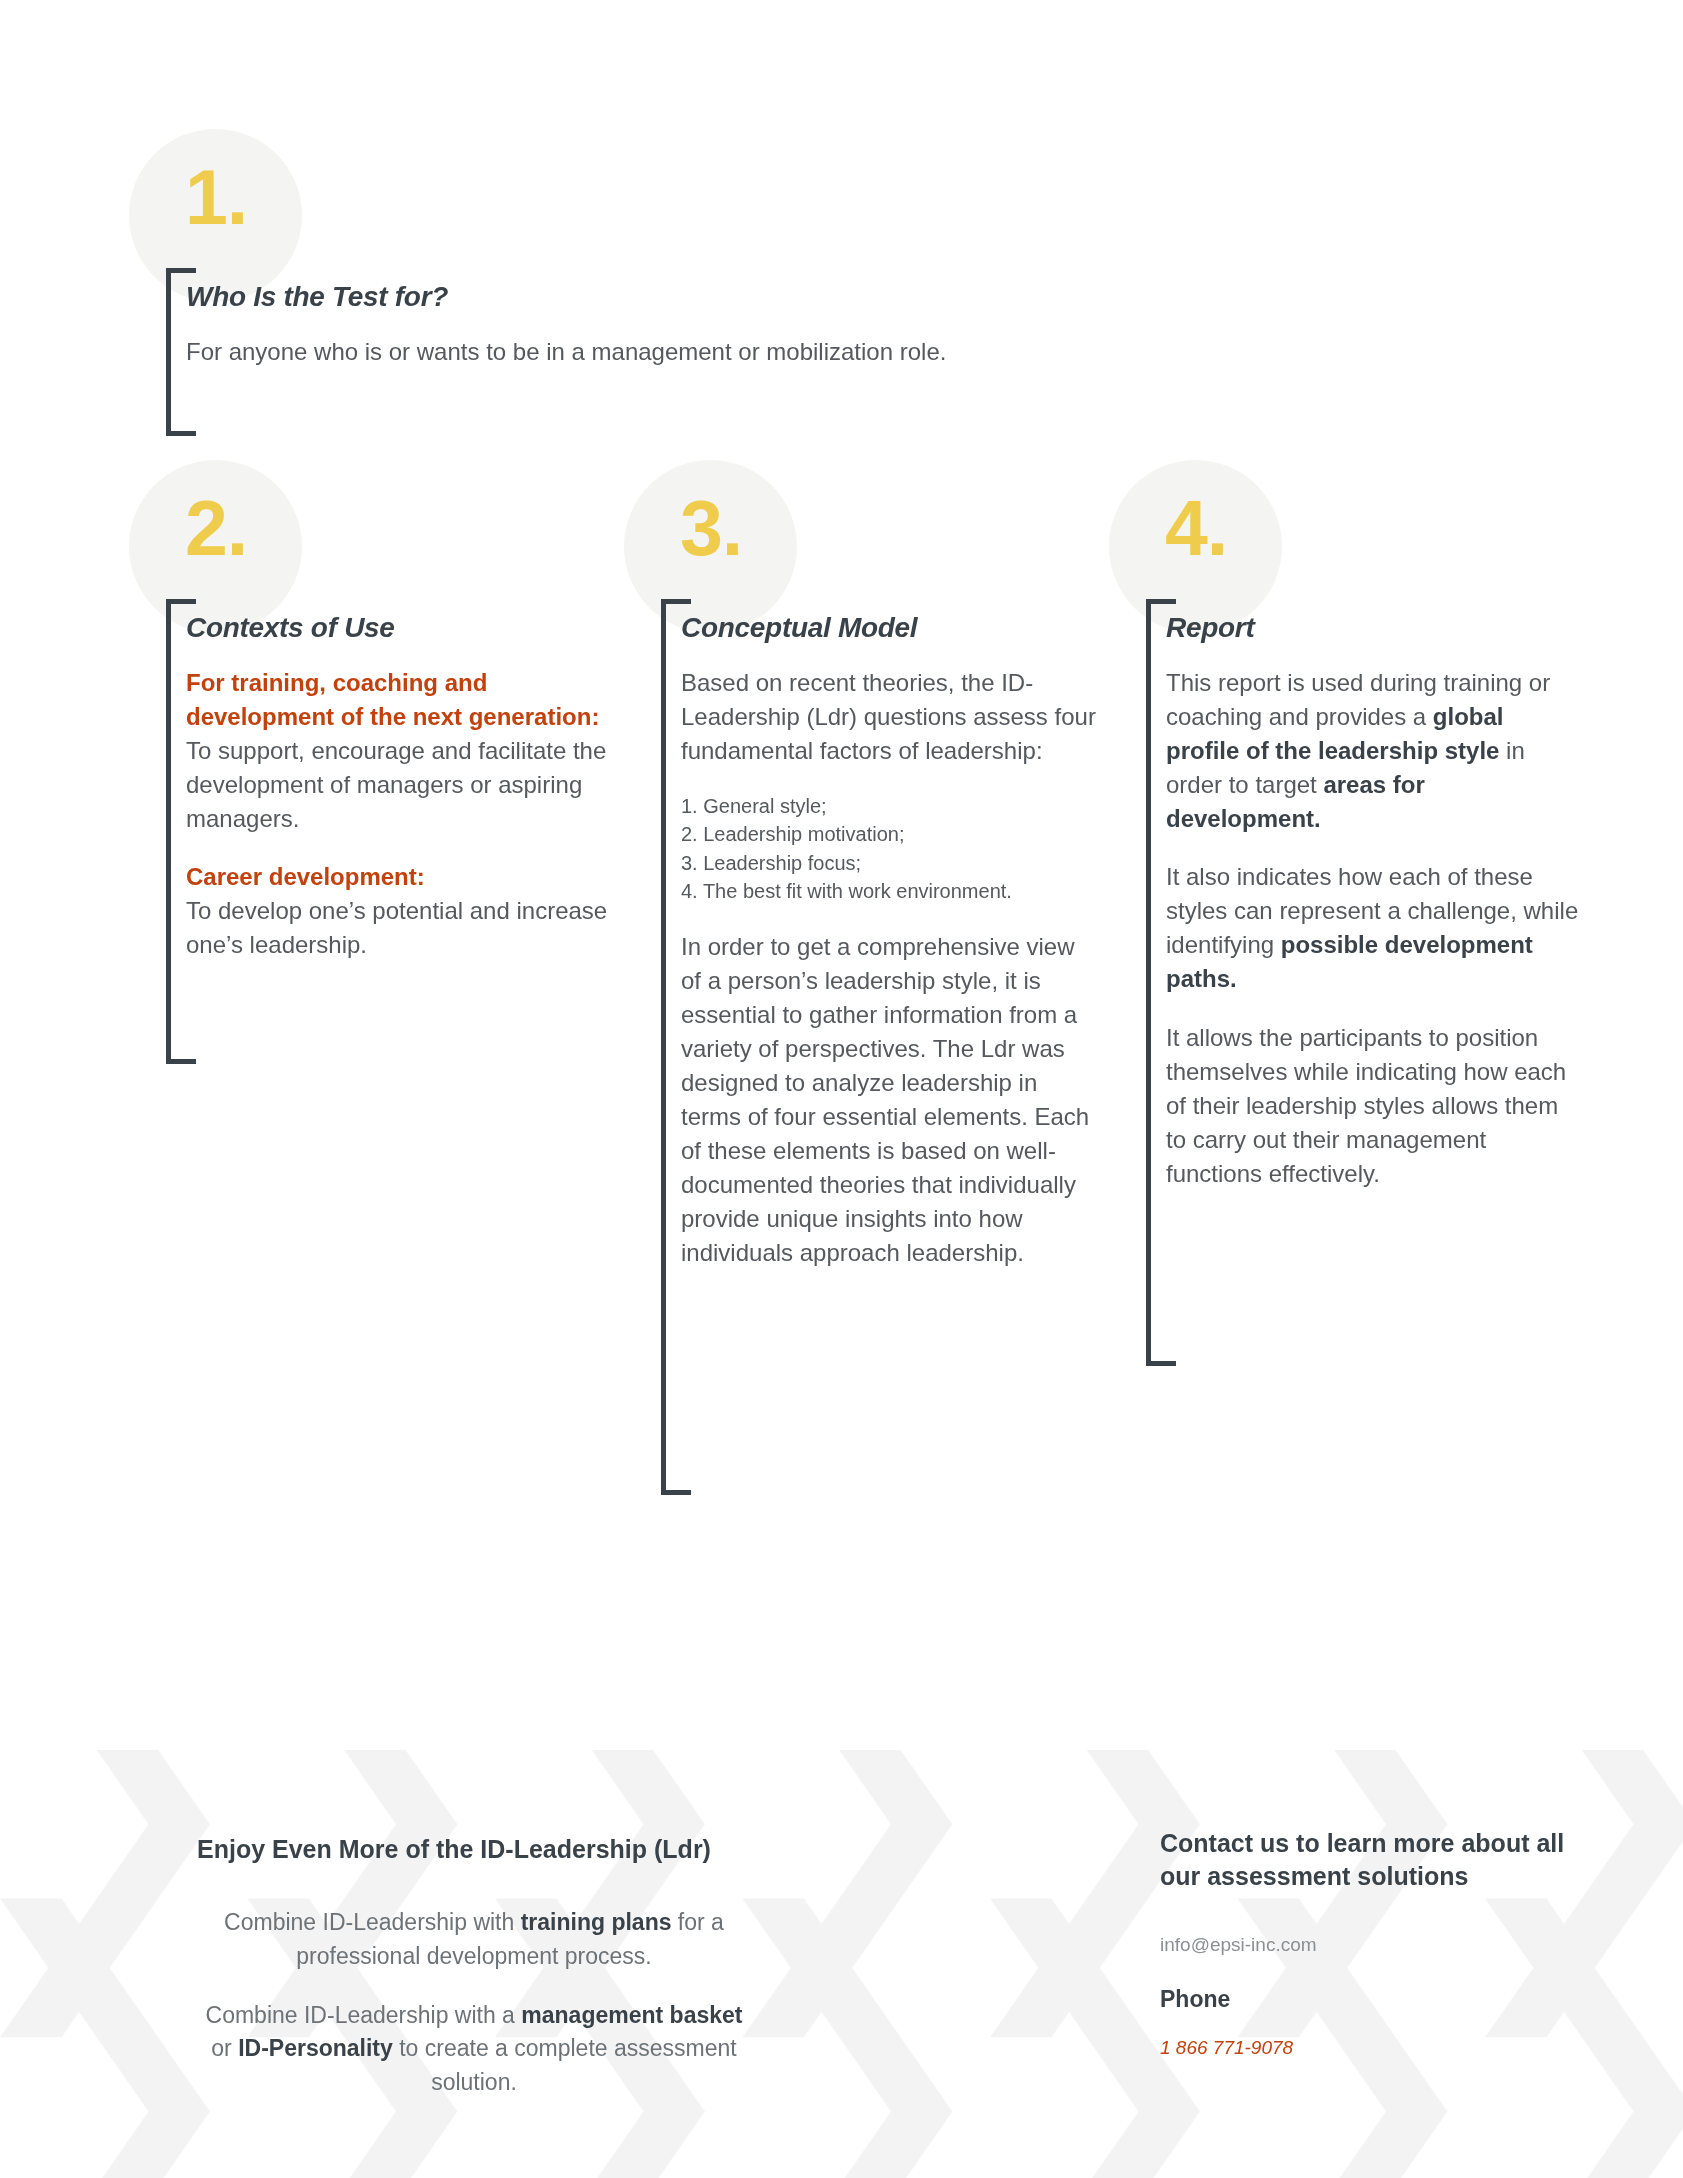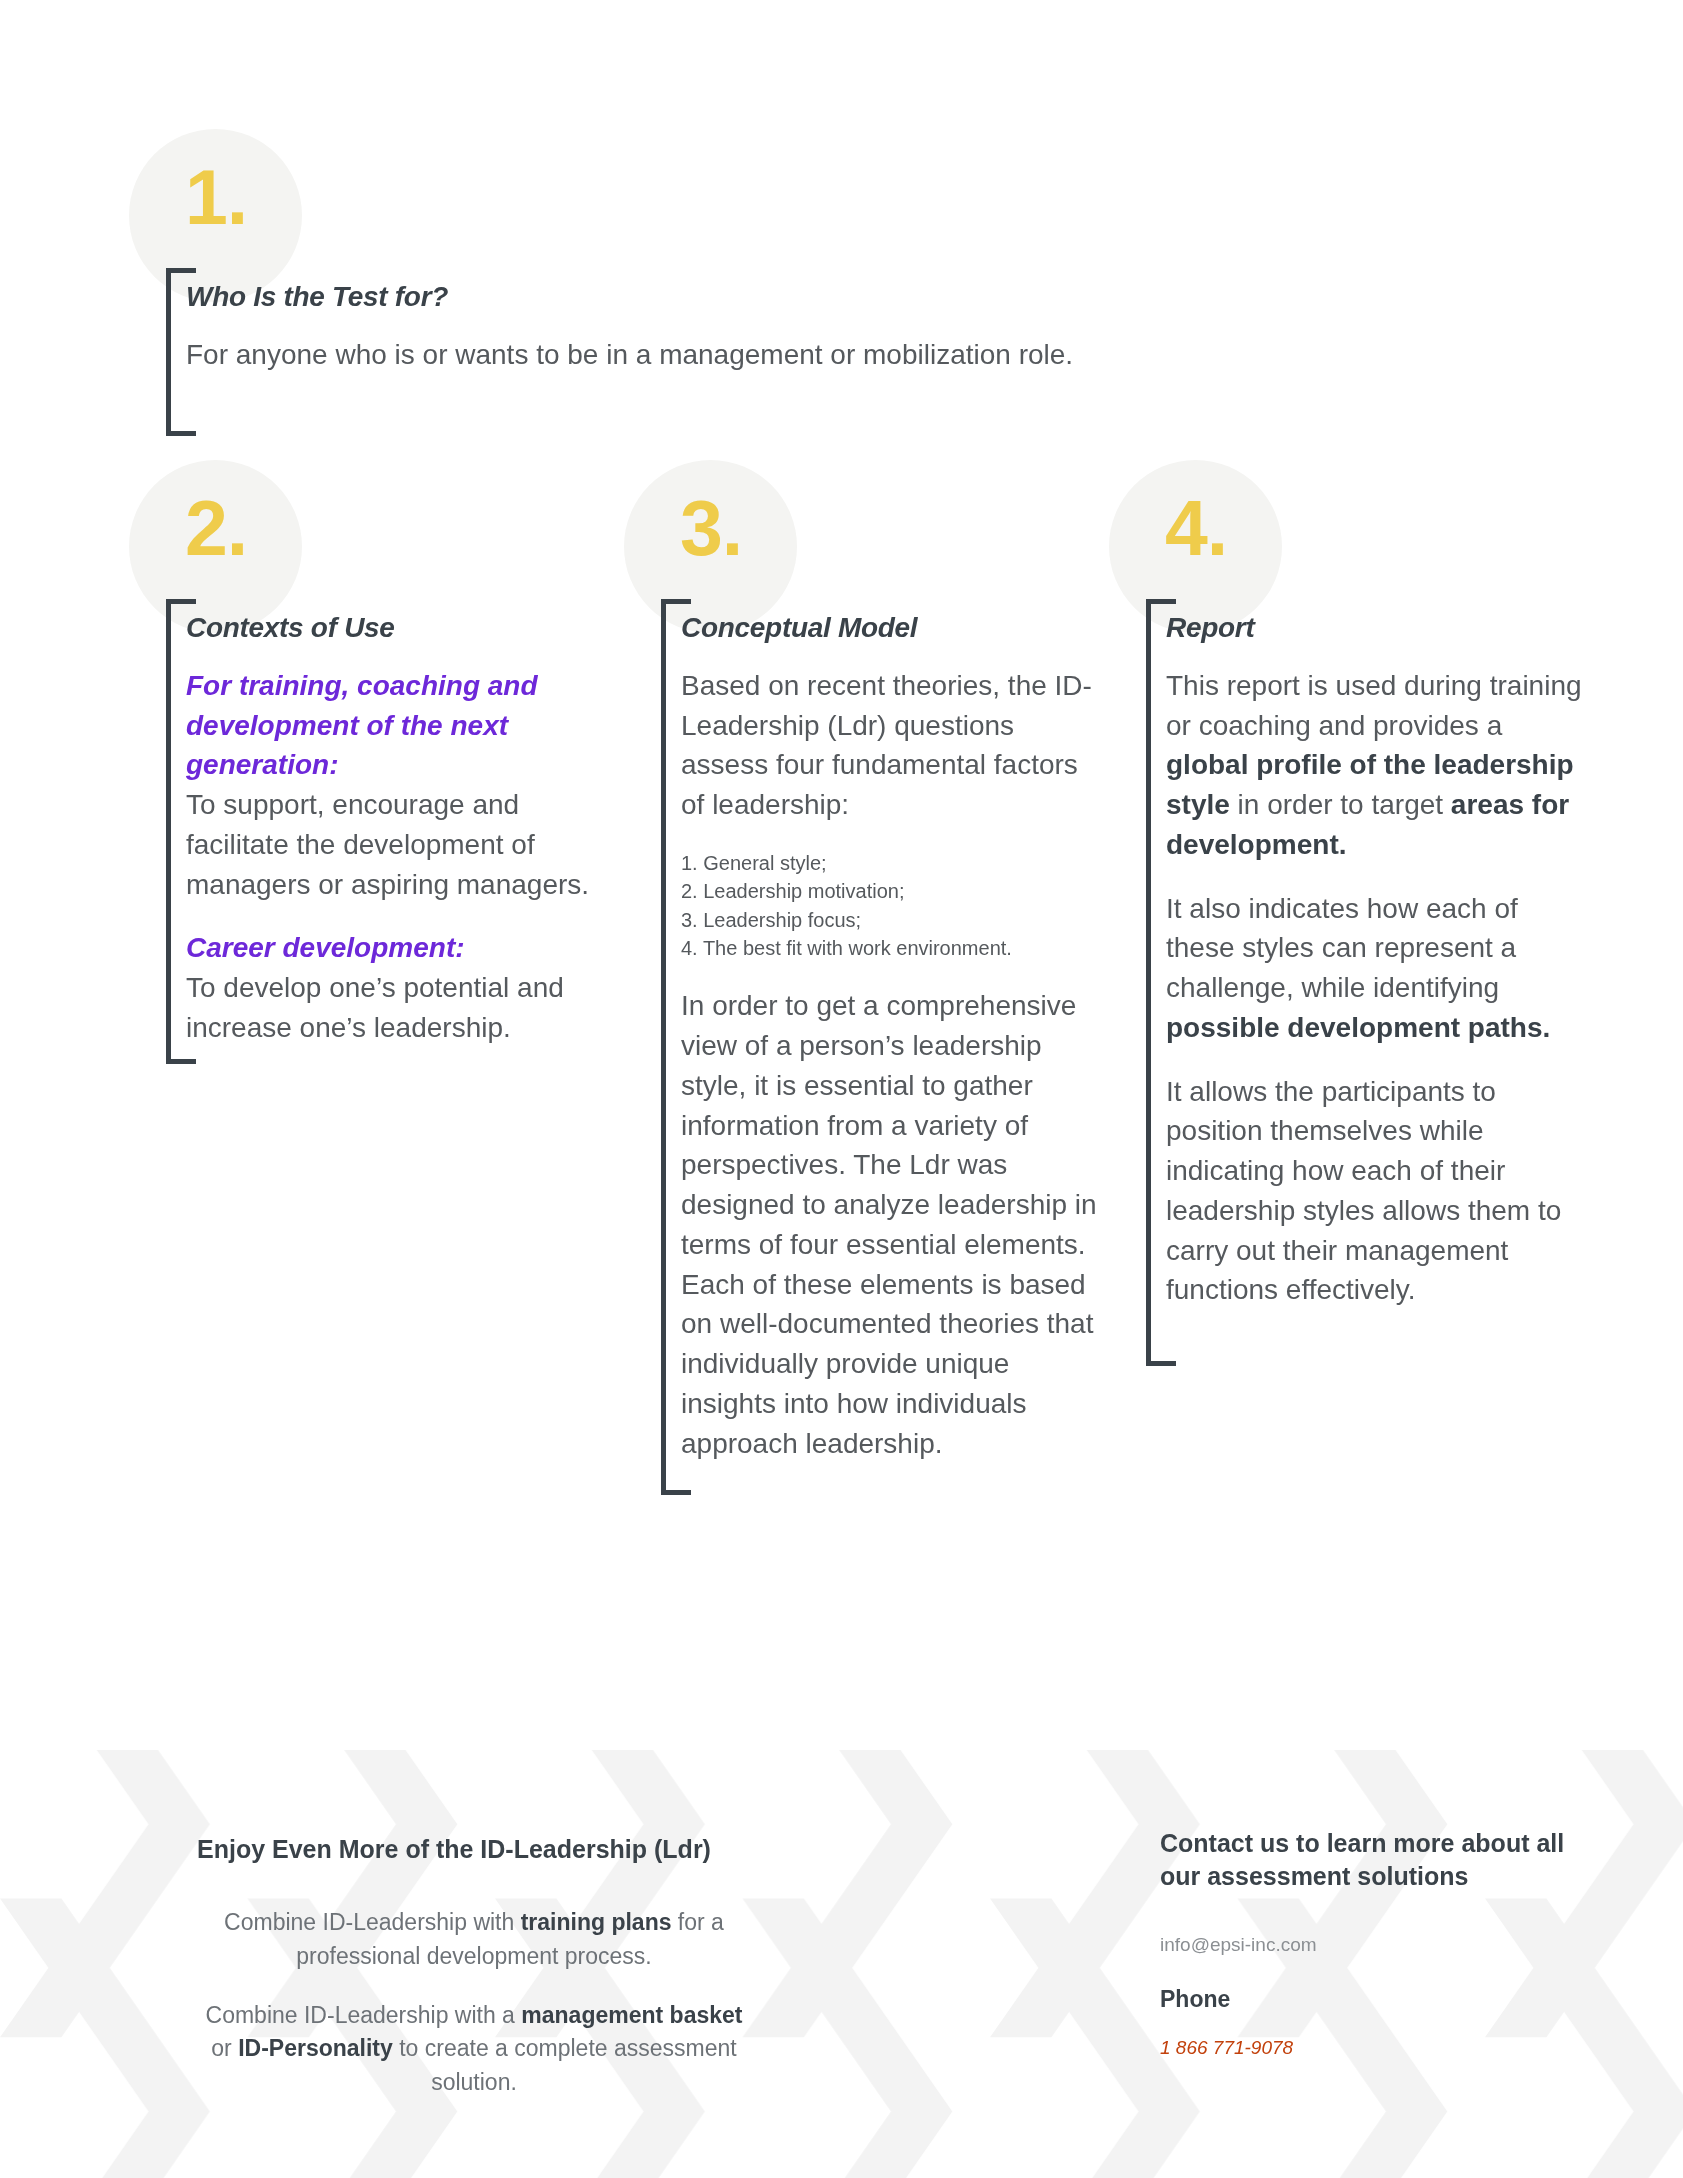--- a/index.html
+++ b/index.html
@@ -67,35 +67,34 @@
   .sec-title {
     font-size: 28px;
     font-weight: bold;
     color: #3a4249;
     letter-spacing: -0.3px;
     margin: 0 0 22px 0;
     line-height: 1.1;
     font-style: italic;
   }
   .sec-para {
-    font-size: 28px;
+    font-size: 24px;
     line-height: 1.42;
     color: #55595d;
     margin: 14px 0 24px 0;
     font-weight: 300;
   }
   .sec-para:last-child { margin-bottom: 0; }
   .sec-para b {
     color: #3a4249;
     font-weight: bold;
   }
   .lead-bold {
-    color: #6d28d9;
-    font-weight: bold;
-    font-style: italic;
+    color: #c2410c;
+    font-weight: bold;
   }
   .numlist {
     margin: 0 0 24px 0;
     padding: 0;
     list-style: none;
     font-size: 20px;
     line-height: 1.42;
     color: #55595d;
     font-weight: 300;
   }

